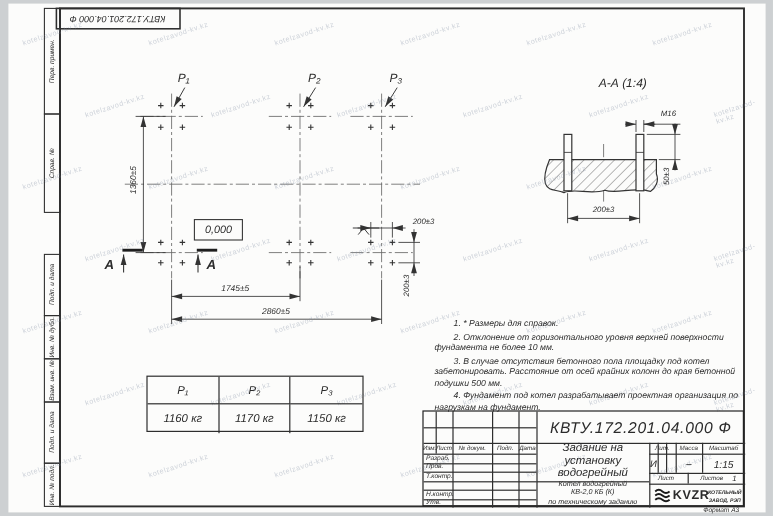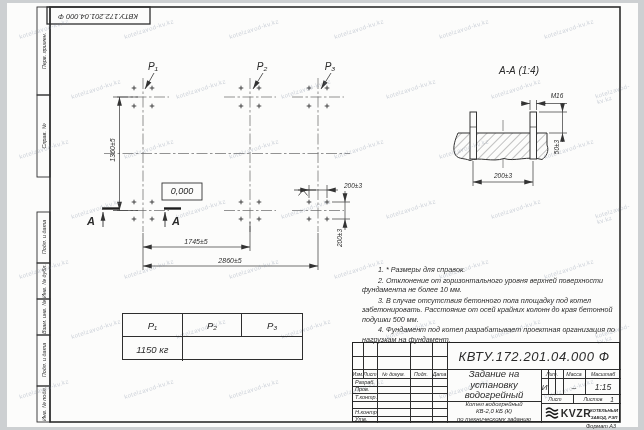--- a/index.html
+++ b/index.html
@@ -224,20 +224,22 @@
     <p>1. * Размеры для справок.</p>
     <p>2. Отклонение от горизонтального уровня верхней поверхности фундамента не более 10 мм.</p>
     <p>3. В случае отсутствия бетонного пола площадку под котел забетонировать. Расстояние от осей крайних колонн до края бетонной подушки 500 мм.</p>
     <p>4. Фундамент под котел разрабатывает проектная организация по нагрузкам на фундамент.</p>
   </div>
 
   <div id="load-table">
     <div class="cell">P₁</div>
     <div class="cell">P₂</div>
     <div class="cell">P₃</div>
+    <div class="cell">1160 кг</div>
+    <div class="cell">1170 кг</div>
     <div class="cell">1150 кг</div>
   </div>
 
   <div id="title-block">
     <div id="tb-lines">
         <div class="vl" style="left: 10px; top: 0px; height: 35px;"></div>
         <div class="vl" style="left: 24px; top: 0px; height: 80px;"></div>
         <div class="vl" style="left: 57px; top: 0px; height: 80px;"></div>
         <div class="vl" style="left: 79px; top: 0px; height: 80px;"></div>
         <div class="vl" style="left: 94px; top: 0px; height: 80px;"></div>

